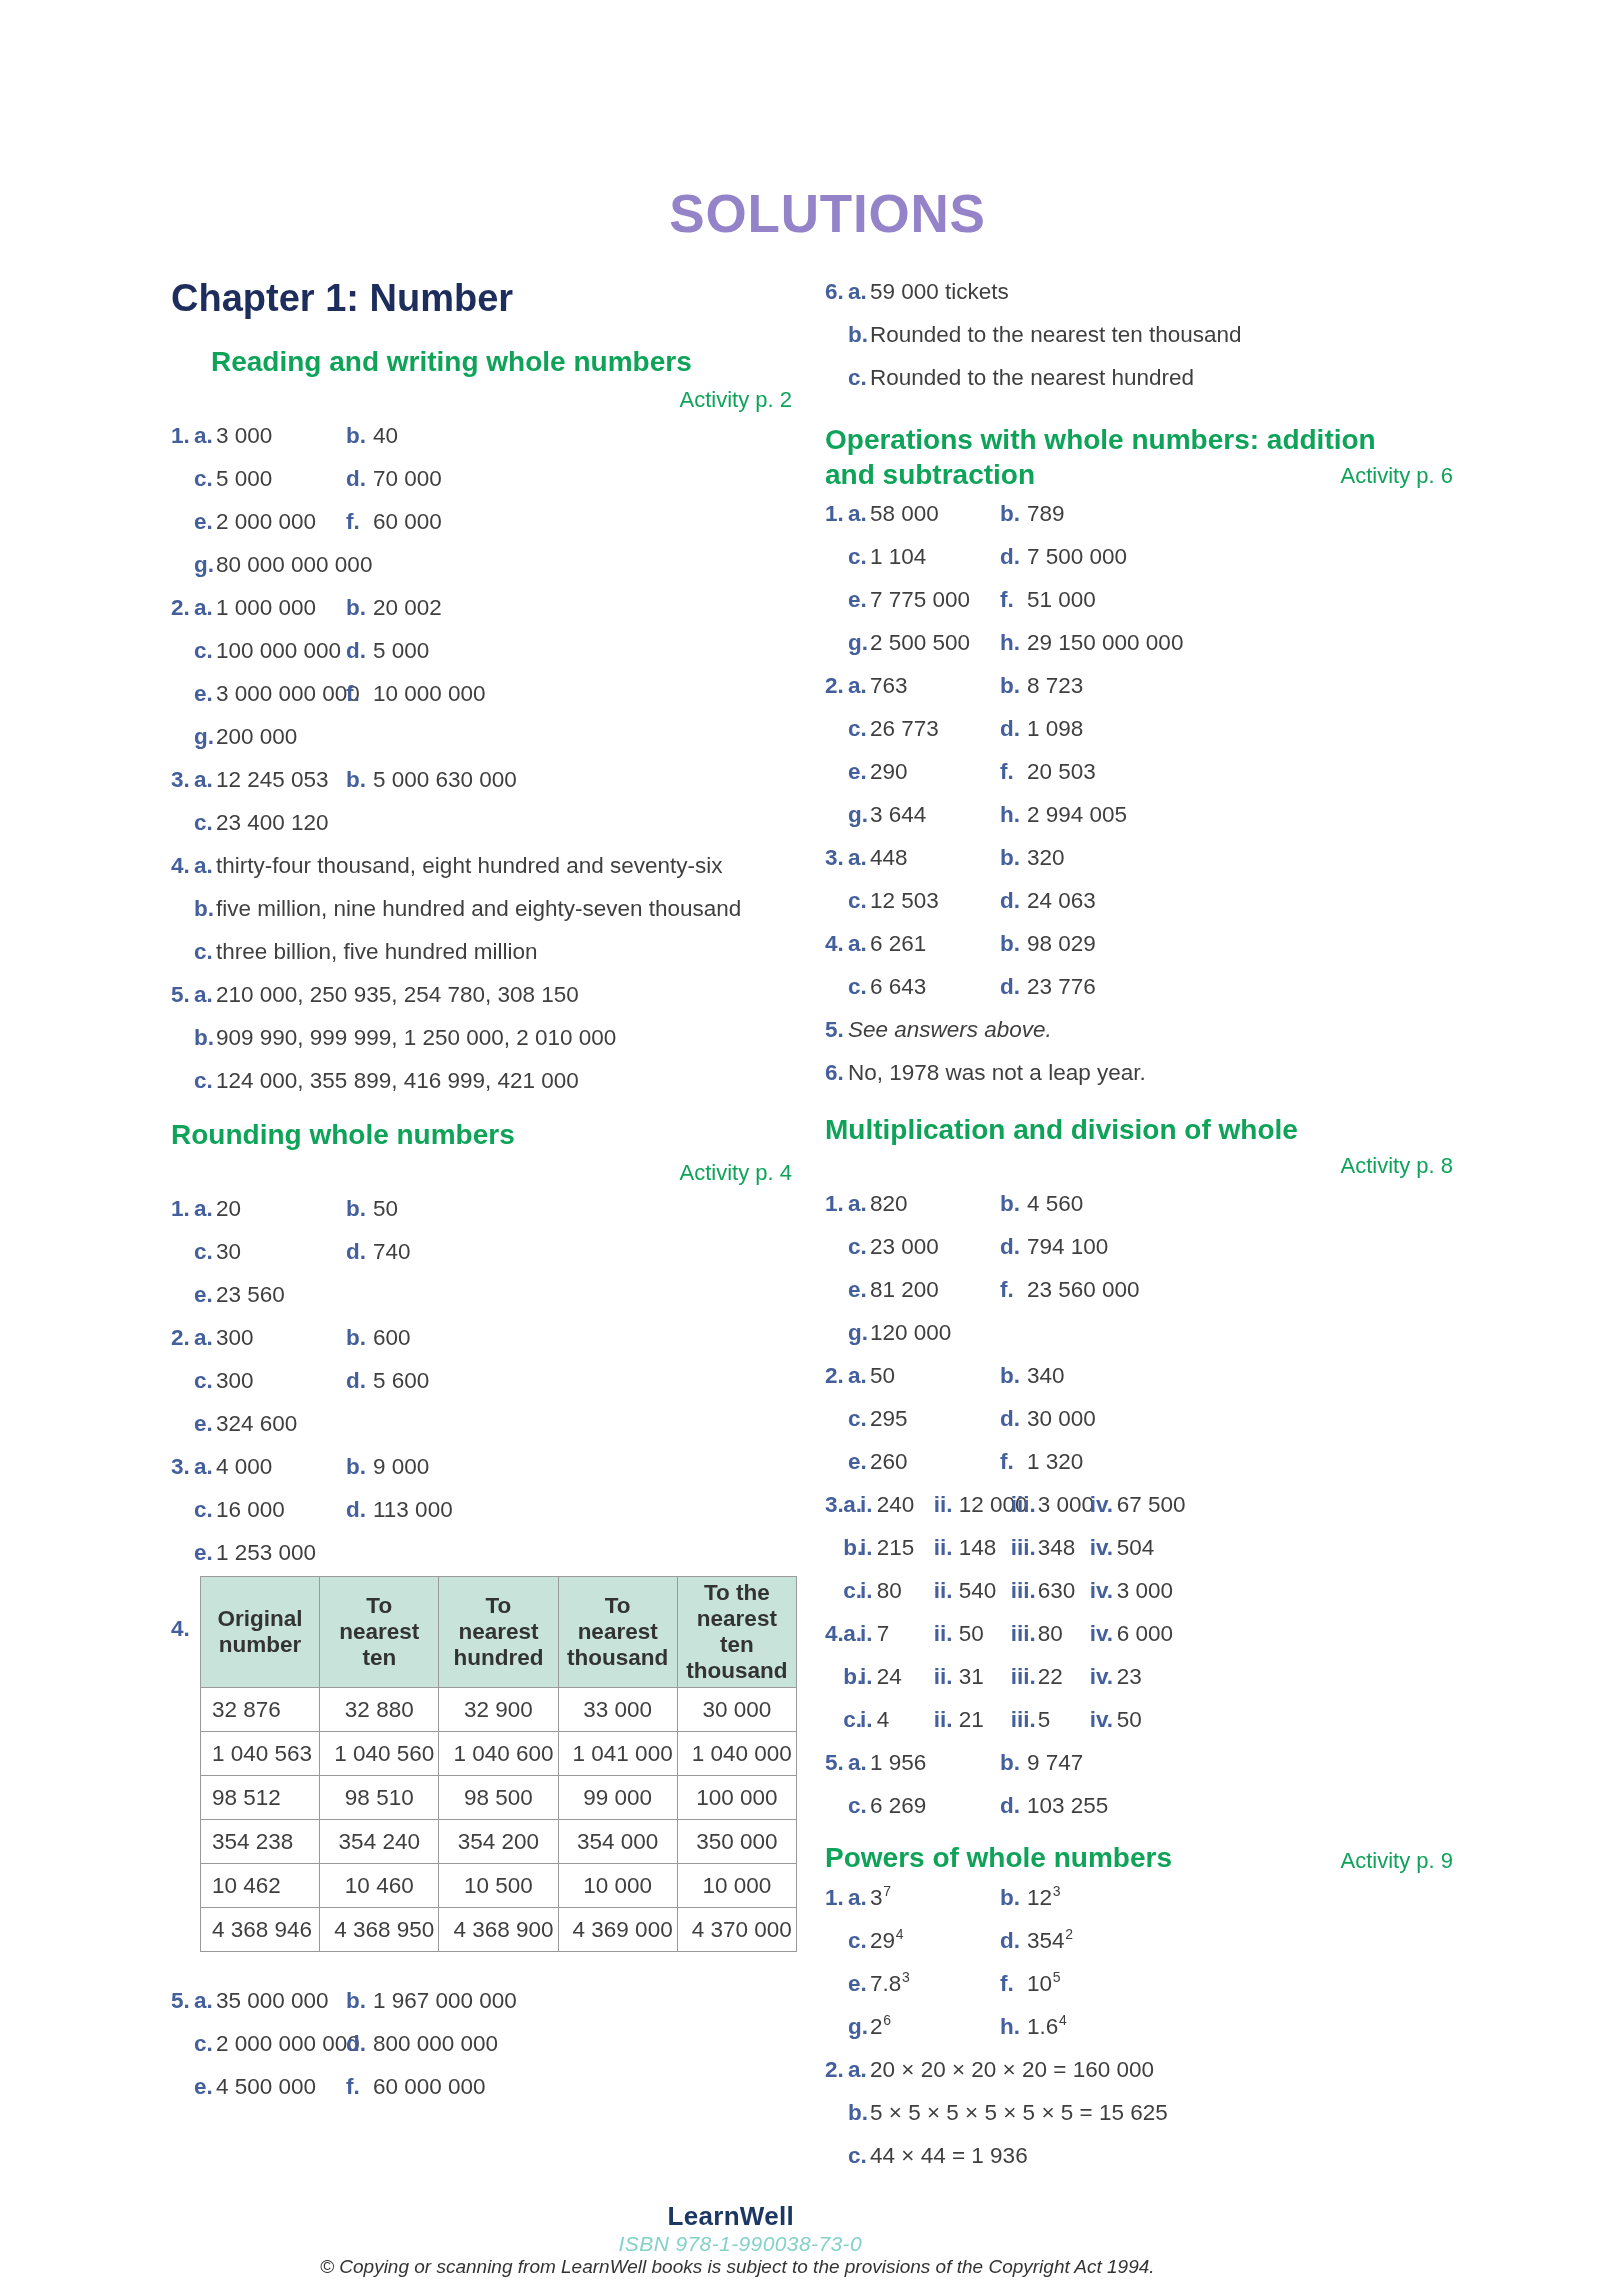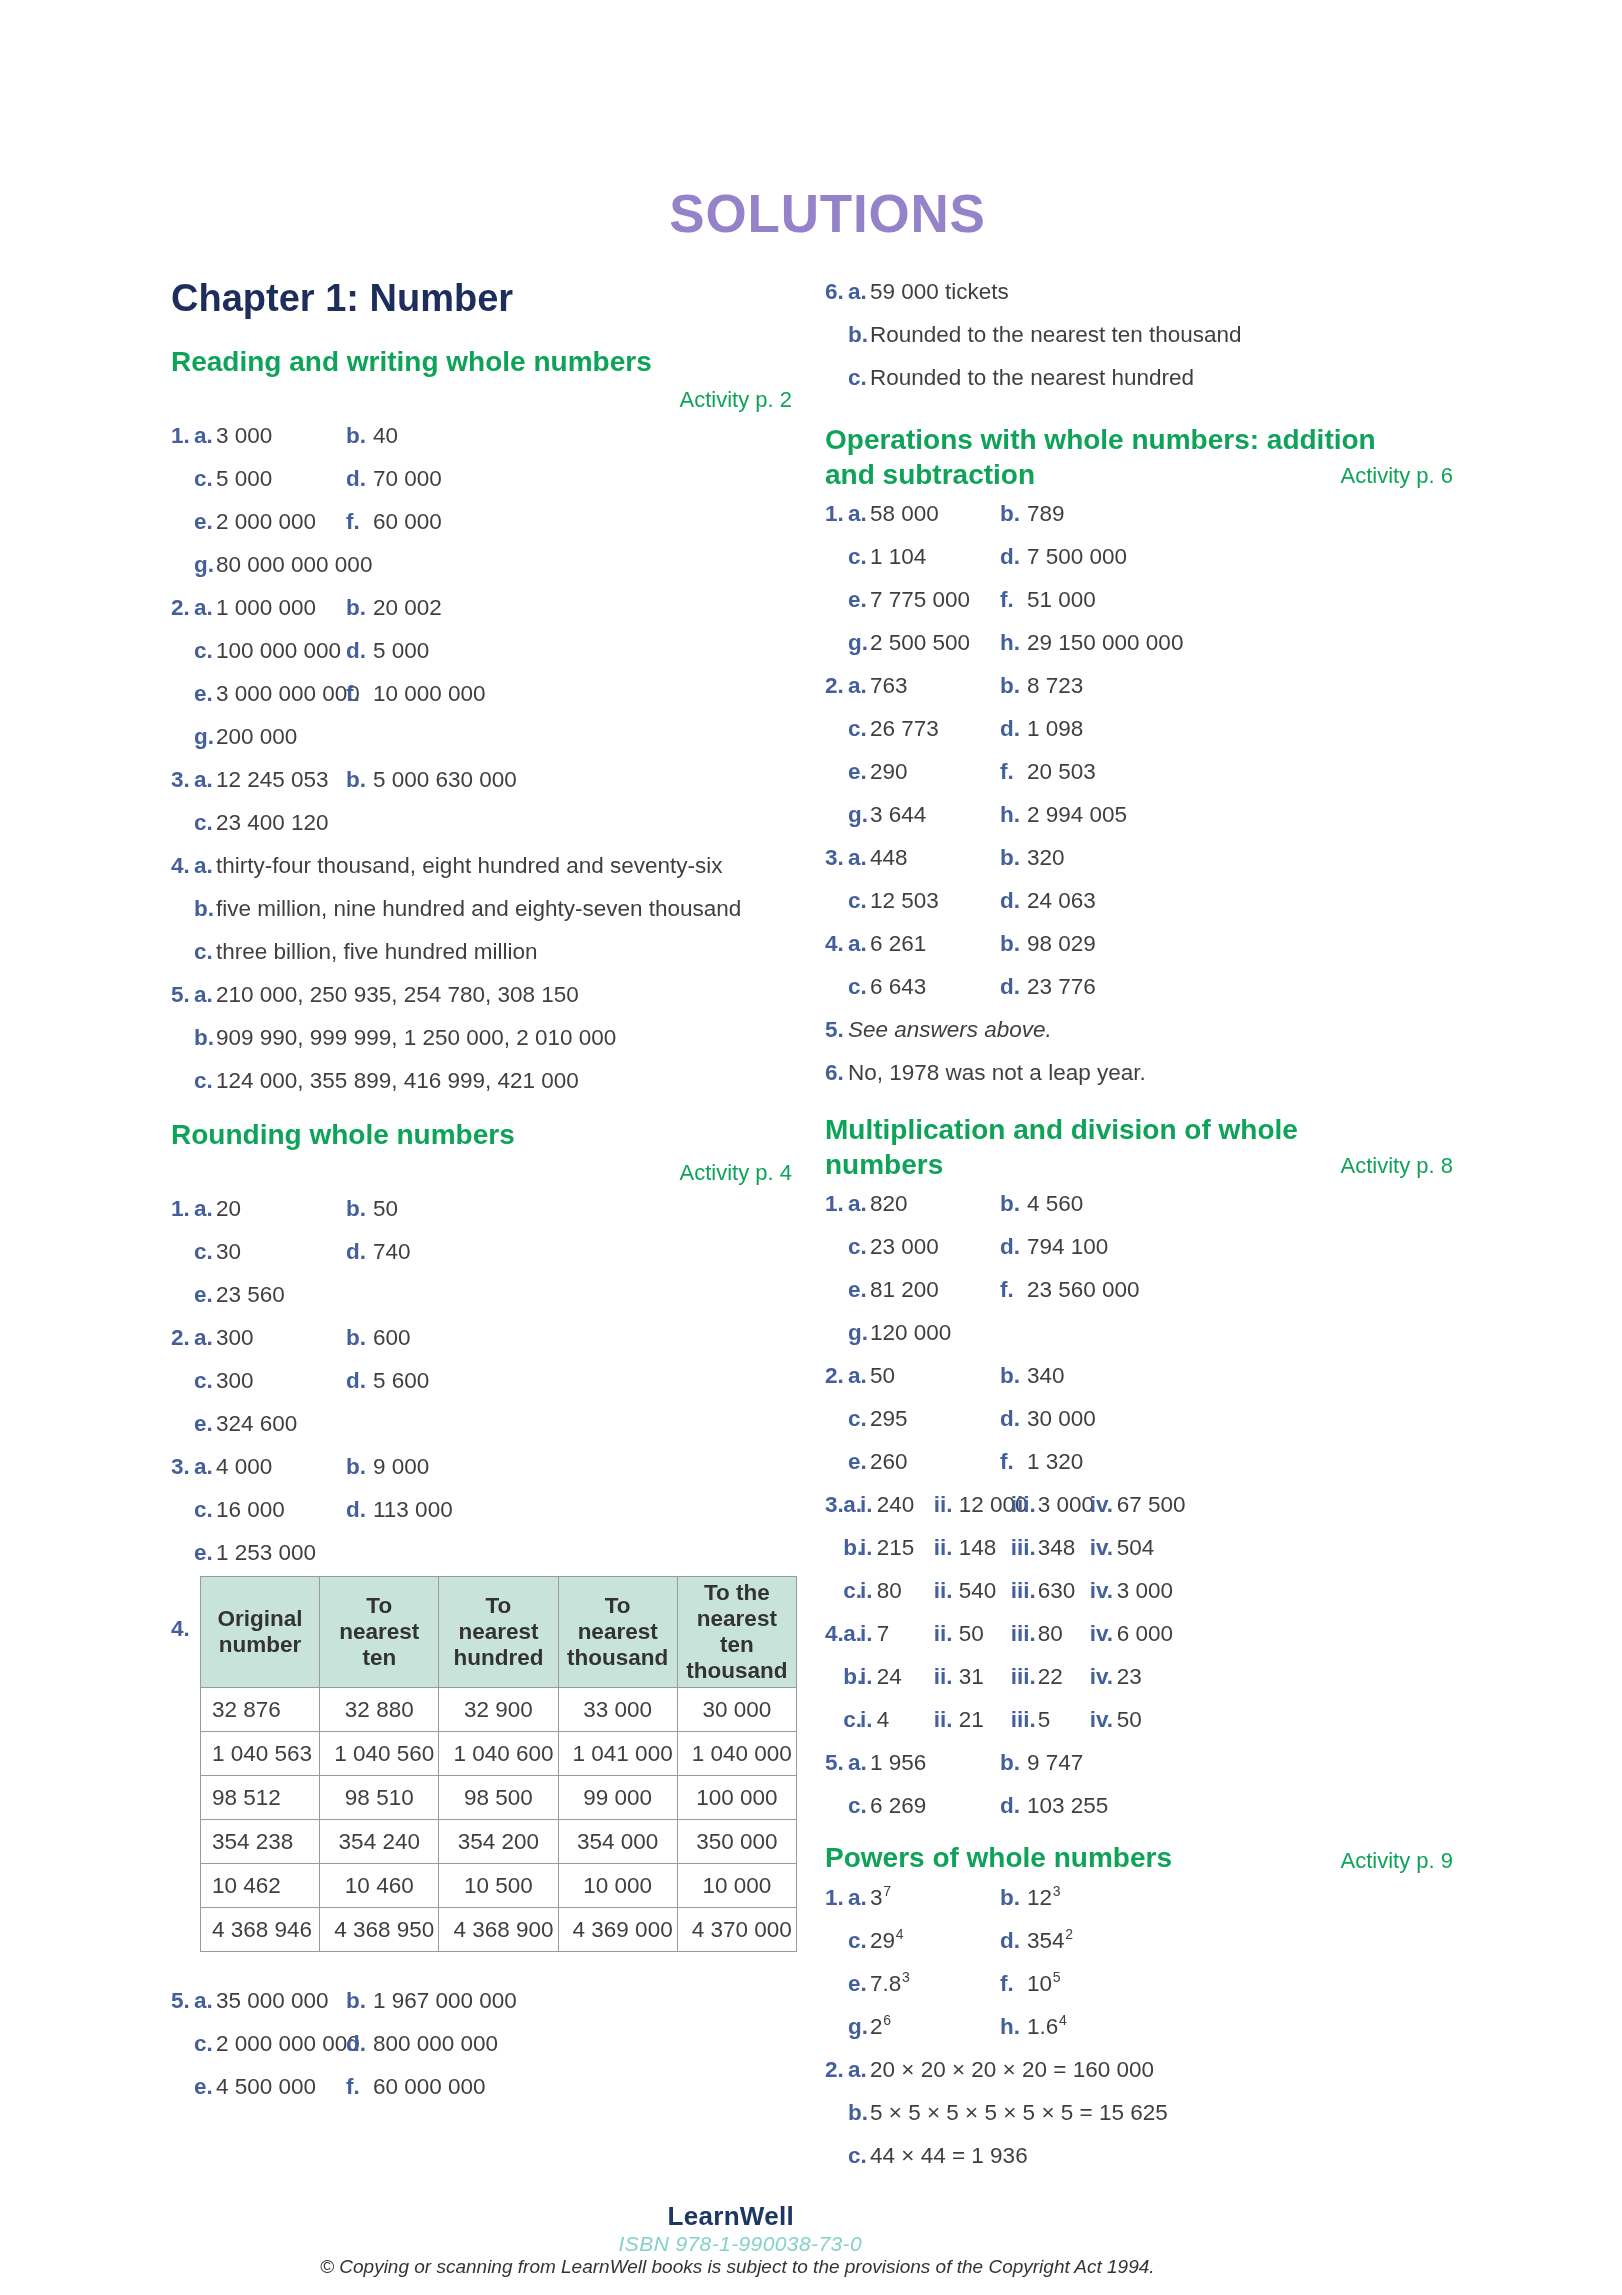--- a/index.html
+++ b/index.html
@@ -43,21 +43,21 @@
   table.round th{
     background:#c8e4da;color:#333333;font-weight:700;font-size:22.5px;line-height:26px;
     height:93px;padding:3.3px 5px;border:1.7px solid #9a9a9a;text-align:center;vertical-align:middle;
   }
   table.round td{
     height:43px;font-size:22.5px;color:#3f3f3f;text-align:center;border:1.7px solid #9a9a9a;
     padding:0 14px;background:#ffffff;vertical-align:middle;white-space:nowrap;
   }
   table.round td:first-child{text-align:left;padding-left:11px;}
 
-  .mt-s1h{margin-top:22px;}
+  .mt-s1h{margin-top:22px;margin-left:40px;}
   .mt-s2h{margin-top:15px;}
   .mt-q5{margin-top:27px;}
   .mt-s3h{margin-top:23px;}
   .mt-s4h{margin-top:18.3px;}
   .mt-s5h{margin-top:12.5px;}
 
   .footer{position:absolute;left:297px;top:2201px;height:42px;display:flex;align-items:center;flex-direction:column;}
   .brand{font-size:26px;font-weight:700;color:#1d3764;margin-left:10px;letter-spacing:0.3px;}
   .isbn{font-size:21px;font-style:italic;color:#83d1c9;margin-left:29px;letter-spacing:0.4px;}
   .copyright{font-size:19px;font-style:italic;color:#333333;margin-left:23px;}
@@ -505,21 +505,20 @@
       <span class="qn">5.</span>
       <span class="qv it">See answers above.</span>
     </div>
     <div class="row row-note">
       <span class="qn">6.</span>
       <span class="qv">No, 1978 was not a leap year.</span>
     </div>
 
     <div class="sec-head twoline mt-s4h">
       <span class="hl">Multiplication and division of whole</span>
-      <span class="hl">numbers</span>
       <span class="activity-abs">Activity p. 8</span>
     </div>
 
     <div class="rows">
 
         <div class="row row-std">
           <span class="qn">1.</span>
           <span class="ql">a.</span>
           <span class="qv">820</span>
           <span class="ql">b.</span>

